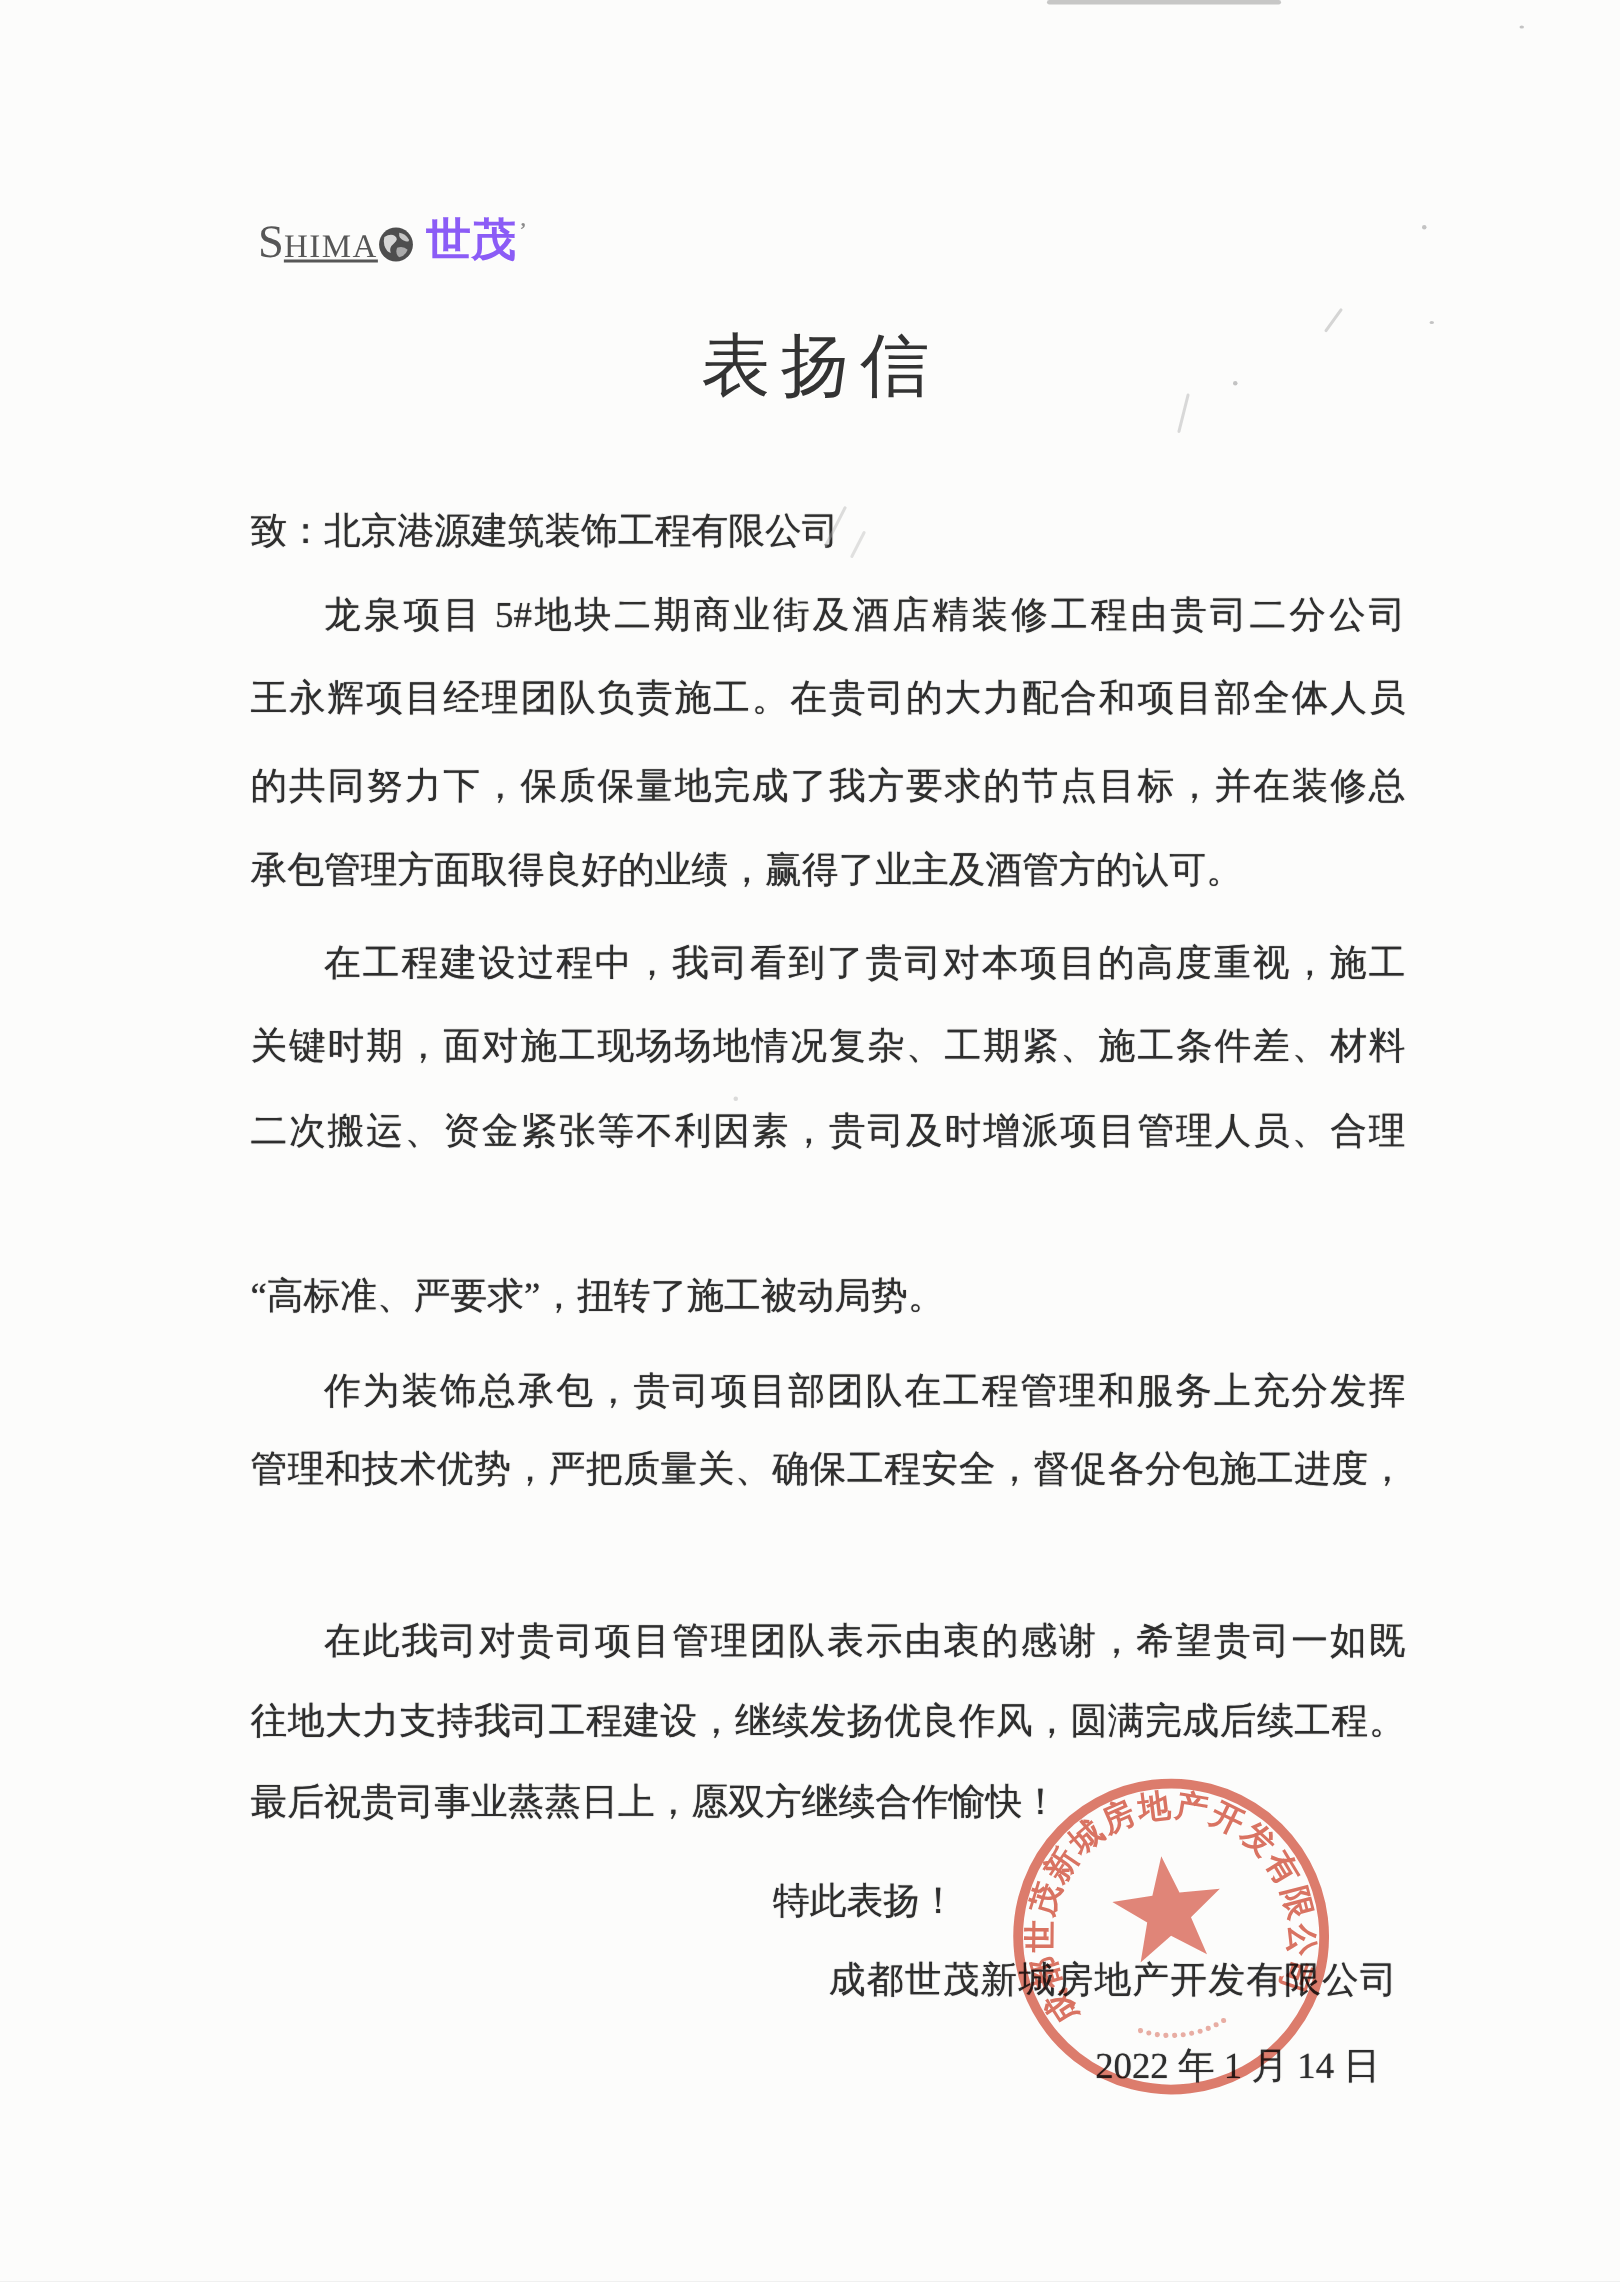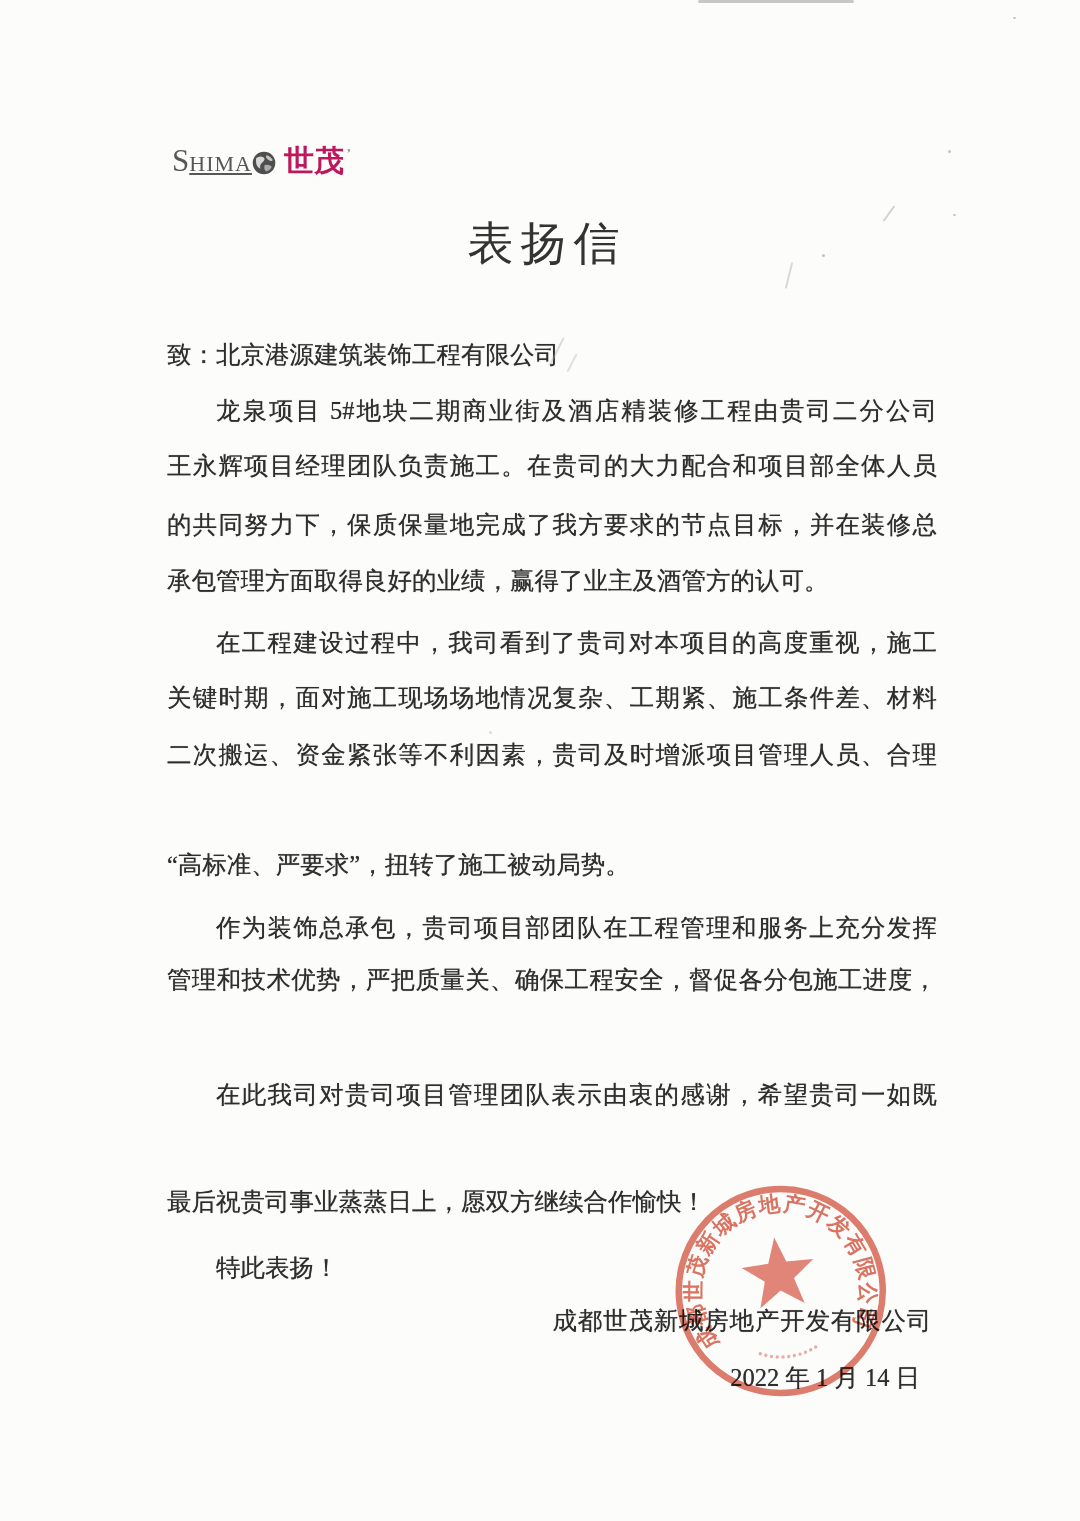--- a/index.html
+++ b/index.html
@@ -8,33 +8,33 @@
     background:#fcfcfb;overflow:hidden;
     font-family:"Liberation Serif","DejaVu Serif",serif;
     color:#2e2e2e;
   }
   .abs{position:absolute;}
   
   .logo{left:172px;top:136px;height:40px;display:flex;align-items:flex-end;color:#575757;}
   .logo-s{font-size:31px;line-height:31px;font-weight:400;}
   .logo-caps{font-size:22px;line-height:24px;letter-spacing:1px;text-decoration:underline;}
   .logo-globe{width:24px;height:24px;margin:0 2px 1px 0;}
-  .logo-cjk{font-size:30px;line-height:31px;font-weight:bold;color:#be185d;margin-left:6px;position:relative;}
+  .logo-cjk{font-size:30px;line-height:31px;font-weight:bold;color:#8b5cf6;margin-left:6px;position:relative;}
   .logo-cjk::after{content:"\2019";position:absolute;top:-8px;right:-7px;font-size:13px;color:#8a8a8a;}
   
   .title{left:0;top:213px;width:1094px;text-align:center;font-size:46px;
          letter-spacing:7px;color:#333;}
   
   .line{
     position:absolute;left:167px;width:770px;height:40px;
     font-size:24.5px;line-height:34px;white-space:nowrap;
     text-shadow:0 0 .7px rgba(46,46,46,.75);
   }
   .jfull{white-space:normal;text-align:justify;text-align-last:justify;text-justify:inter-ideograph;}
-  .indent{text-indent:49px;}
+  .indent{text-indent:49px;text-align:center;}
   .right{text-align:right;white-space:nowrap;}
   
   .stamp{left:671px;top:1183px;width:220px;height:220px;mix-blend-mode:multiply;
          transform:rotate(-7deg);opacity:.92;}
   
   .artifact{position:absolute;background:#adadad;border-radius:2px;}
   .dot{position:absolute;background:#c3c3c3;border-radius:50%;}
 </style>
 </head>
 <body>
@@ -61,20 +61,21 @@
   <div class="line jfull" style="top:449px">王永辉项目经理团队负责施工。在贵司的大力配合和项目部全体人员</div>
   <div class="line jfull" style="top:508px">的共同努力下，保质保量地完成了我方要求的节点目标，并在装修总</div>
   <div class="line" style="top:564px">承包管理方面取得良好的业绩，赢得了业主及酒管方的认可。</div>
   <div class="line jfull indent" style="top:626px">在工程建设过程中，我司看到了贵司对本项目的高度重视，施工</div>
   <div class="line jfull" style="top:681px">关键时期，面对施工现场场地情况复杂、工期紧、施工条件差、材料</div>
   <div class="line jfull" style="top:738px">二次搬运、资金紧张等不利因素，贵司及时增派项目管理人员、合理</div>
   <div class="line" style="top:848px">“高标准、严要求”，扭转了施工被动局势。</div>
   <div class="line jfull indent" style="top:911px">作为装饰总承包，贵司项目部团队在工程管理和服务上充分发挥</div>
   <div class="line jfull" style="top:963px">管理和技术优势，严把质量关、确保工程安全，督促各分包施工进度，</div>
   <div class="line jfull indent" style="top:1078px">在此我司对贵司项目管理团队表示由衷的感谢，希望贵司一如既</div>
+  <div class="line jfull" style="top:1131px">往地大力支持我司工程建设，继续发扬优良作风，圆满完成后续工程。</div>
   <div class="line" style="top:1185px">最后祝贵司事业蒸蒸日上，愿双方继续合作愉快！</div>
 
   <div class="line indent" style="top:1251px">特此表扬！</div>
   <div class="line right" style="top:1304px;width:765px;letter-spacing:.8px">成都世茂新城房地产开发有限公司</div>
   <div class="line right" style="top:1361px;width:753px">2022 年 1 月 14 日</div>
 
   <svg class="abs stamp" viewBox="0 0 220 220">
     <circle cx="110" cy="108" r="102" fill="none" stroke="#d4523e" stroke-width="6.5" stroke-opacity=".82"></circle>
     <polygon fill="#d95d4a" fill-opacity=".8" points="110,54 119.1,79.5 146.1,80.3 124.7,96.8 132.3,122.7 110,107.5 87.7,122.7 95.3,96.8 73.9,80.3 100.9,79.5"></polygon>
     <path id="sealArc" d="M44.5,153.9 A80,80 0 1 1 175.5,153.9" fill="none"></path>

